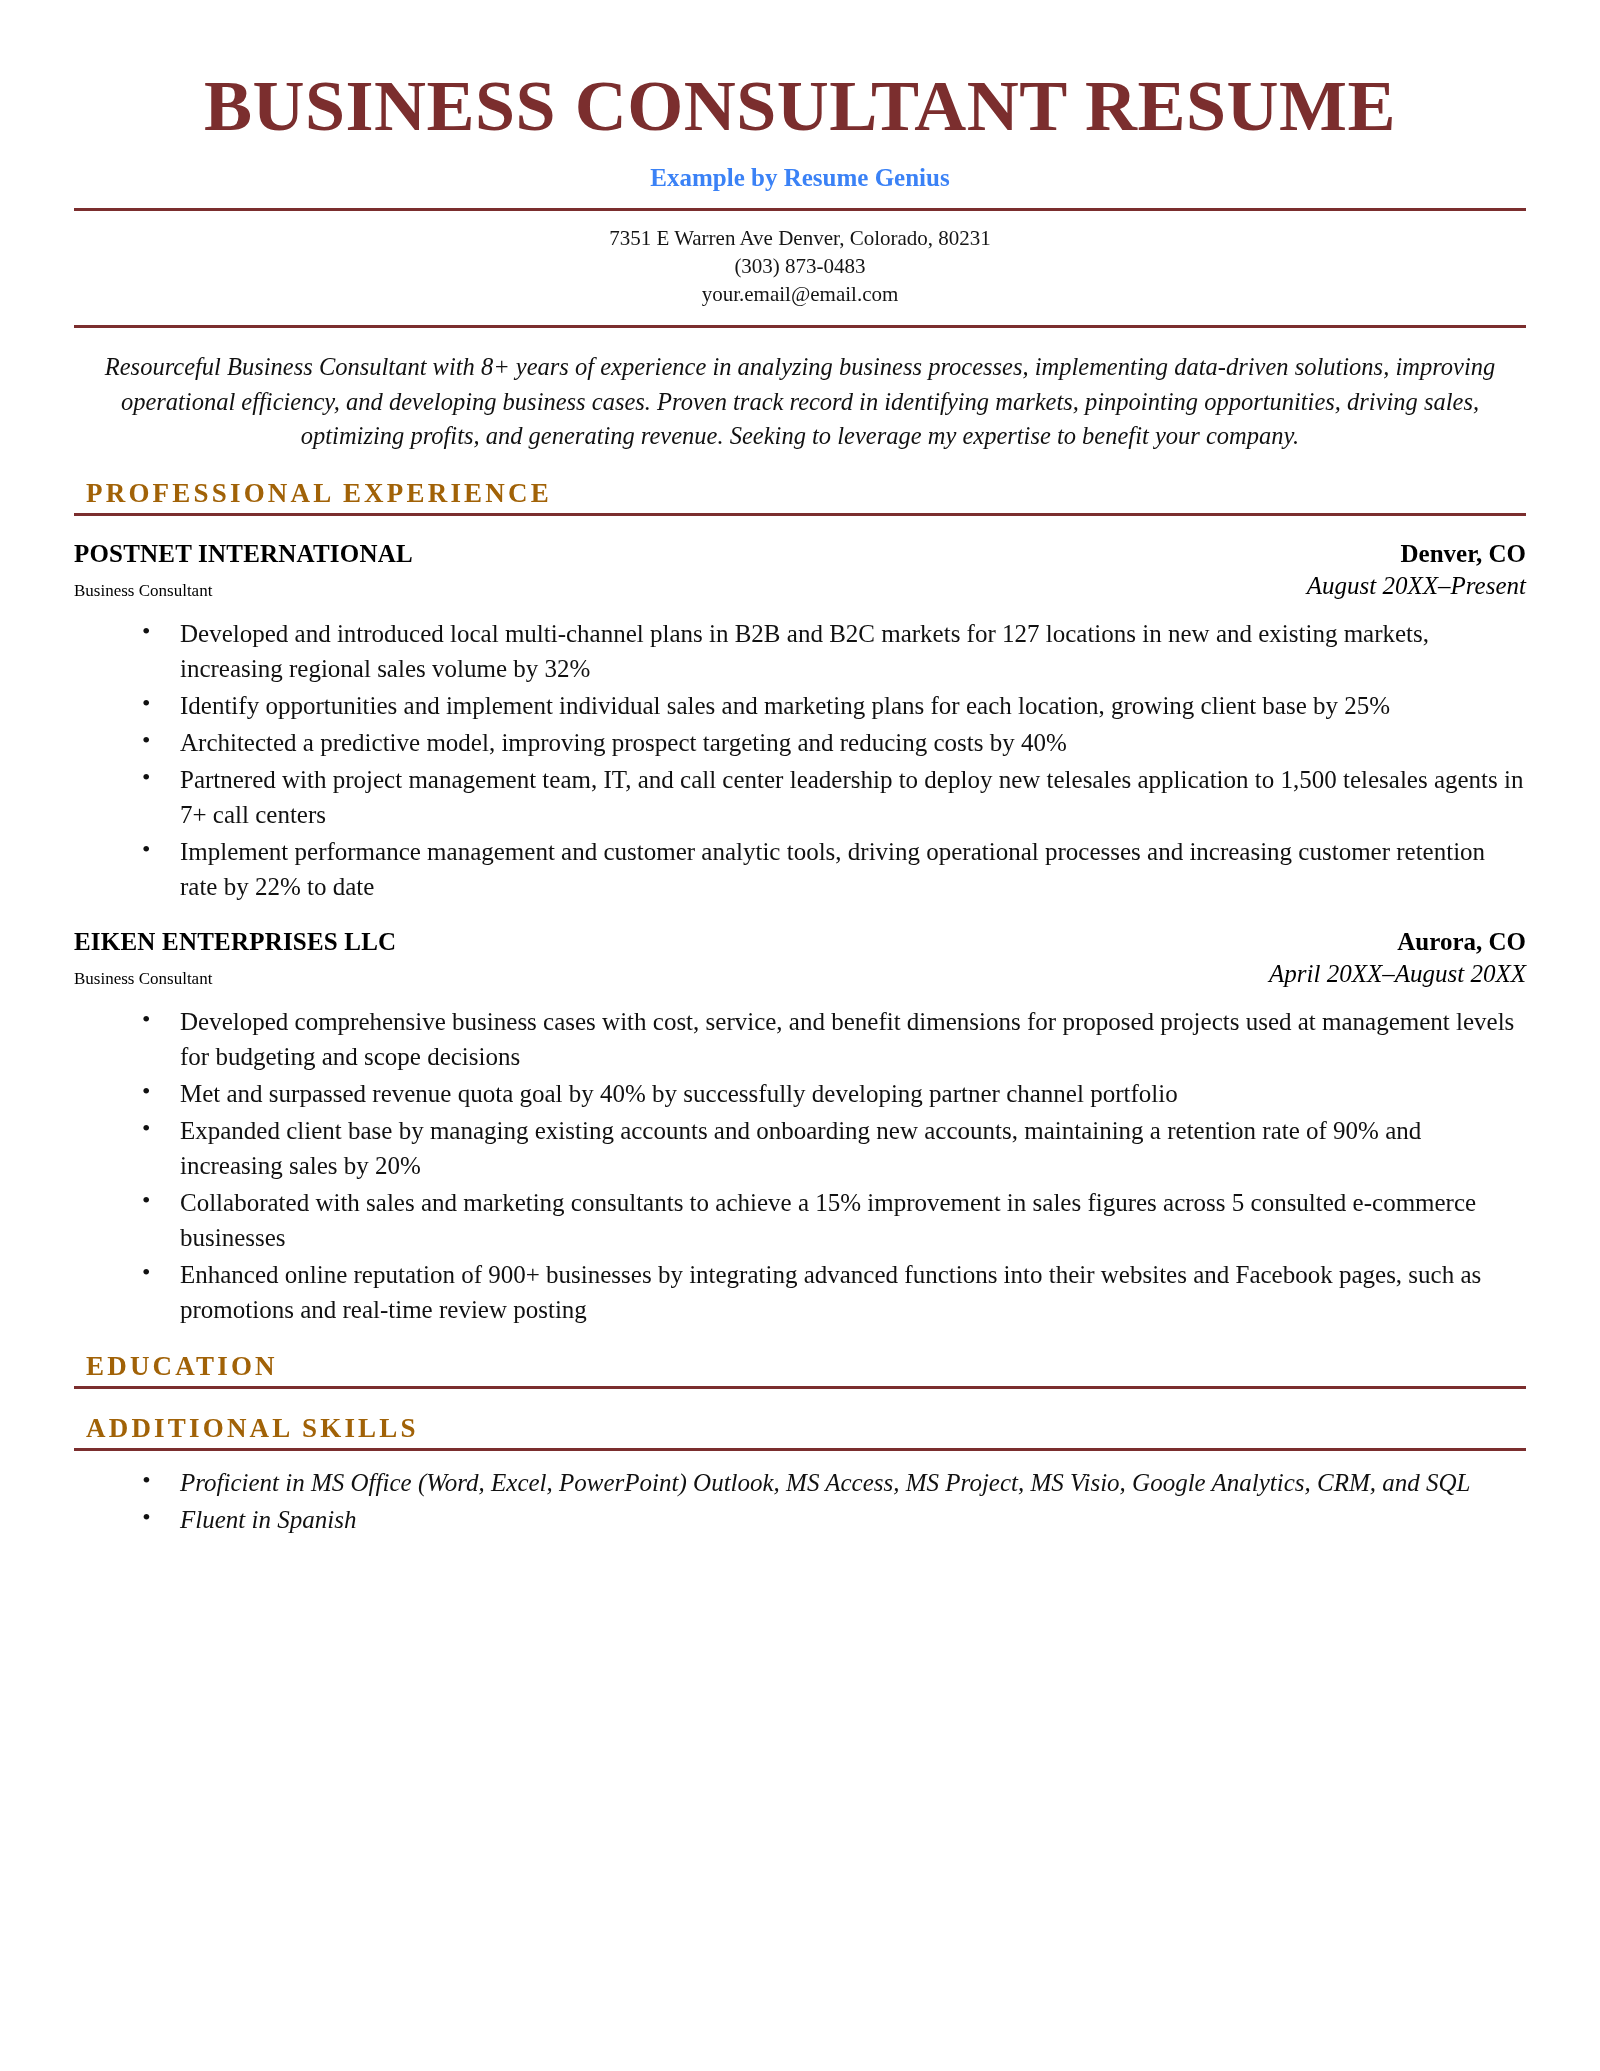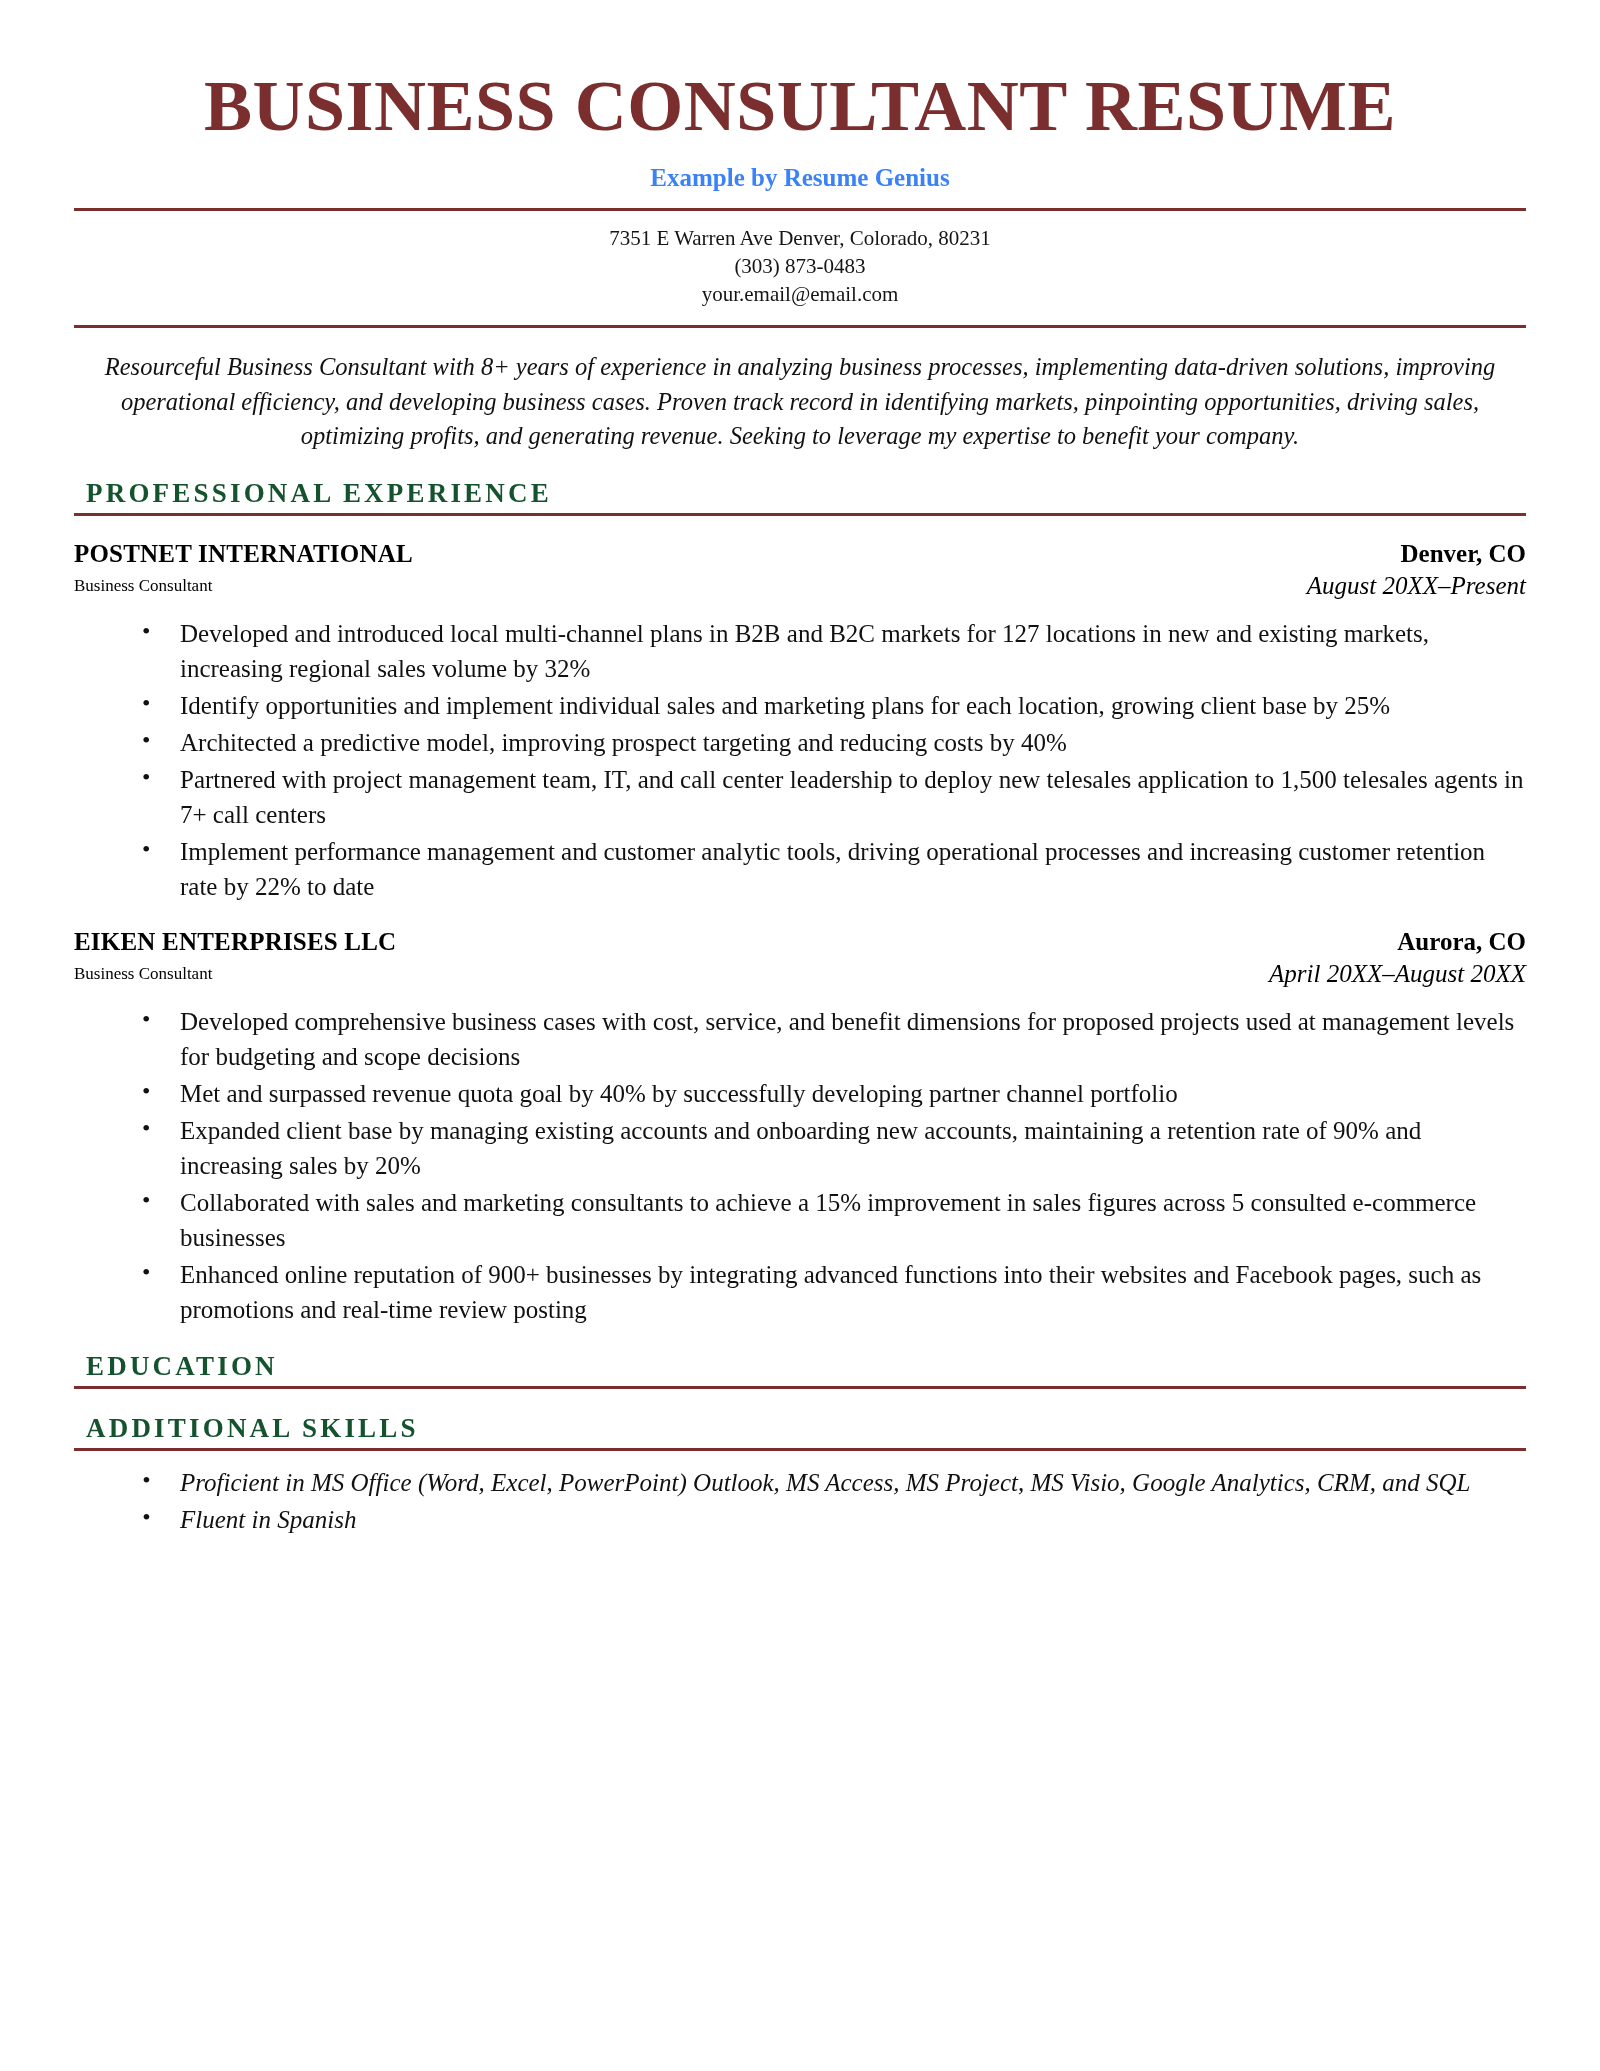--- a/index.html
+++ b/index.html
@@ -61,40 +61,40 @@
     font-size: 24.5px;
     line-height: 1.42;
     text-align: center;
     margin: 22px 18px 0 18px;
     color: #111111;
   }
 
   
   .section { margin-top: 24px; }
   .section-heading {
-    color: #14532d;
+    color: #a16207;
     font-size: 27px;
     font-weight: 700;
     letter-spacing: 3.2px;
     padding-left: 12px;
     margin: 0 0 4px 0;
   }
   .section-rule {
     border: none;
     border-top: 3px solid #7B2E2E;
     margin: 0;
     height: 0;
   }
 
   
   .entry { margin-top: 22px; }
   .entry-row {
     display: flex;
     justify-content: space-between;
-    align-items: center;
+    align-items: flex-end;
     line-height: 1.28;
   }
   .org {
     font-size: 25px;
     font-weight: 700;
     letter-spacing: 0.2px;
   }
   .loc {
     font-size: 25px;
     font-weight: 700;

